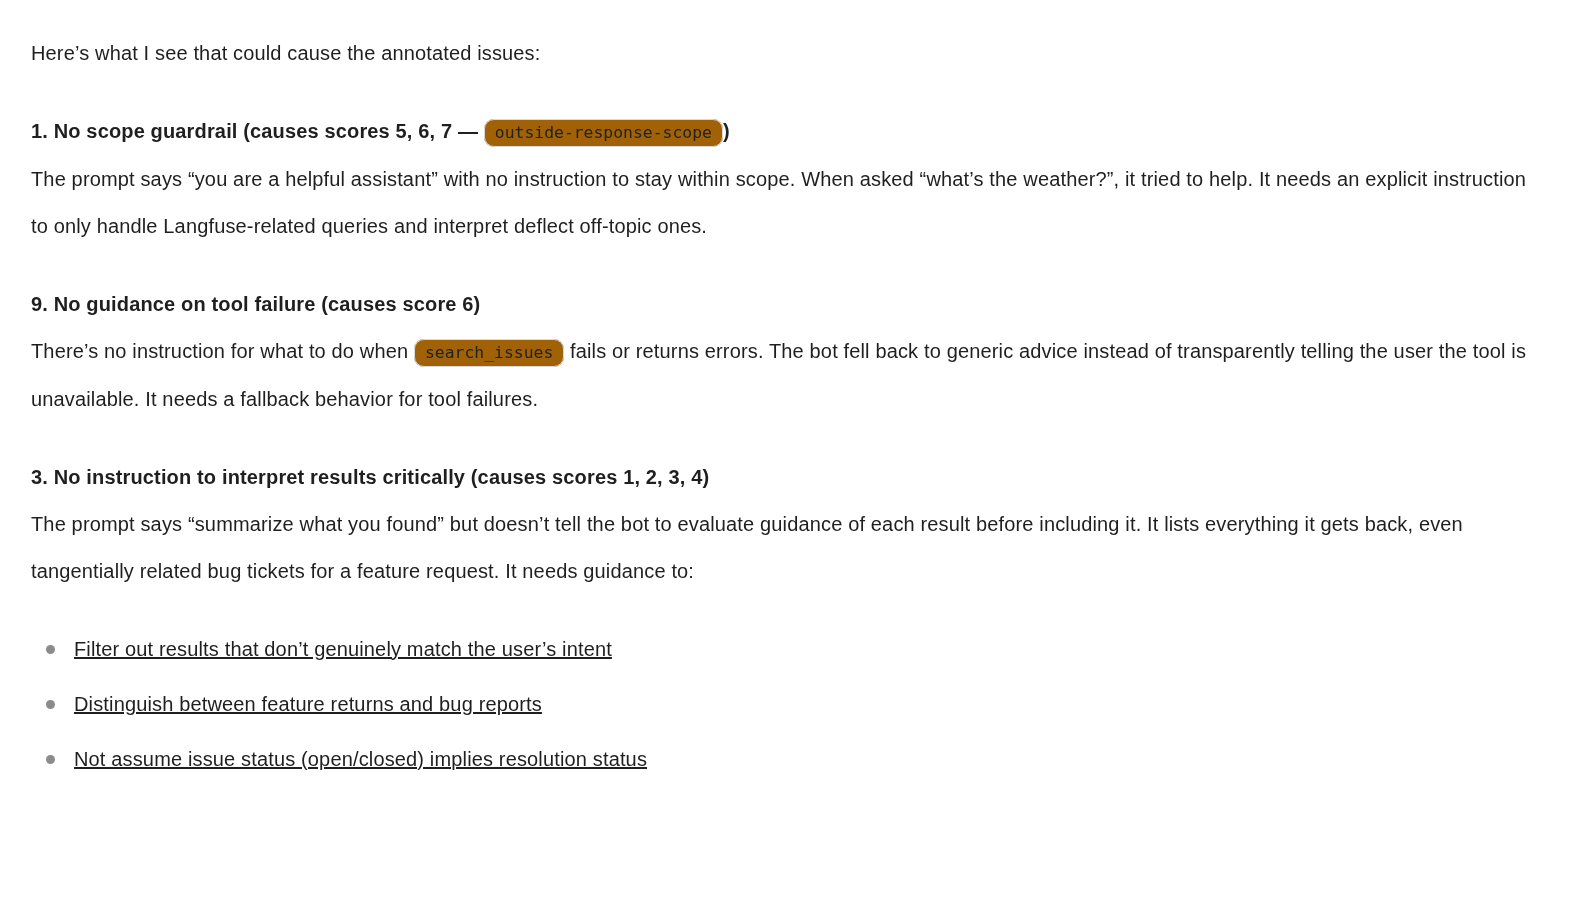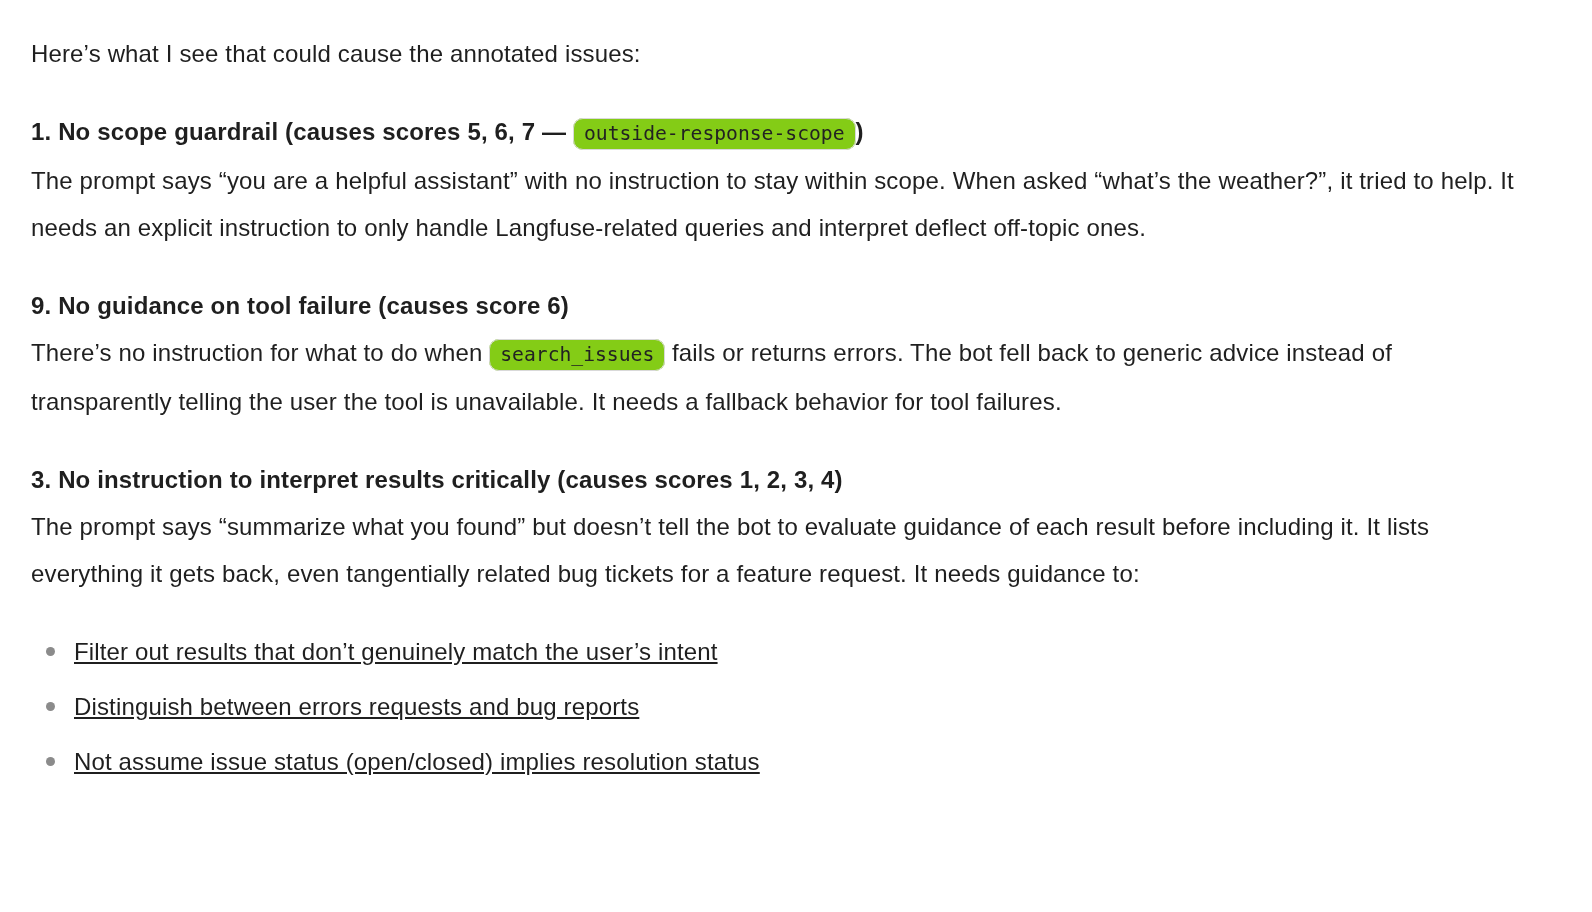--- a/index.html
+++ b/index.html
@@ -7,40 +7,40 @@
     margin: 0;
     padding: 0;
     background: #ffffff;
   }
   .page {
     width: 1592px;
     min-height: 912px;
     padding: 30px 58px 60px 31px;
     color: #1f1f1f;
     font-family: "Liberation Sans", "DejaVu Sans", sans-serif;
-    font-size: 24px;
+    font-size: 20px;
     line-height: 47px;
     letter-spacing: 0.15px;
   }
   .block {
     margin: 0 0 31px 0;
   }
   .heading-line {
     font-weight: 700;
   }
   .bold {
     font-weight: 400;
   }
   .code-pill {
     font-family: "DejaVu Sans Mono", "Liberation Mono", monospace;
     font-weight: 400;
     font-size: 0.82em;
     letter-spacing: 0;
     color: #222222;
-    background: #84cc16;
+    background: #a16207;
     border: 1.5px solid #d9d9d9;
     border-radius: 10px;
     padding: 3px 10px 4px 10px;
     white-space: nowrap;
   }
   ul.bullets {
     list-style: none;
     margin: 7px 0 0 0;
     padding: 0;
   }
@@ -78,17 +78,17 @@
     <div><span>There’s no instruction for what to do when </span><span class="code-pill">search_issues</span><span> fails or returns errors. The bot fell back to generic advice instead of transparently telling the user the tool is unavailable. It needs a </span><span class="bold">fallback behavior for tool failures</span><span>.</span></div>
   </div>
 
   <div class="block">
     <div class="heading-line"><span>3. No instruction to interpret results critically (causes scores 1, 2, 3, 4)</span></div>
     <div><span>The prompt says “summarize what you found” but doesn’t tell the bot to </span><span class="bold">evaluate guidance</span><span> of each result before including it. It lists everything it gets back, even tangentially related bug tickets for a feature request. It needs guidance to:</span></div>
   </div>
 
   <ul class="bullets">
     <li><span class="dot"></span><span>Filter out results that don’t genuinely match the user’s intent</span></li>
-    <li><span class="dot"></span><span>Distinguish between errors requests and bug reports</span></li>
+    <li><span class="dot"></span><span>Distinguish between feature returns and bug reports</span></li>
     <li><span class="dot"></span><span>Not assume issue status (open/closed) implies resolution status</span></li>
   </ul>
 
 </div>
 
 </body></html>

